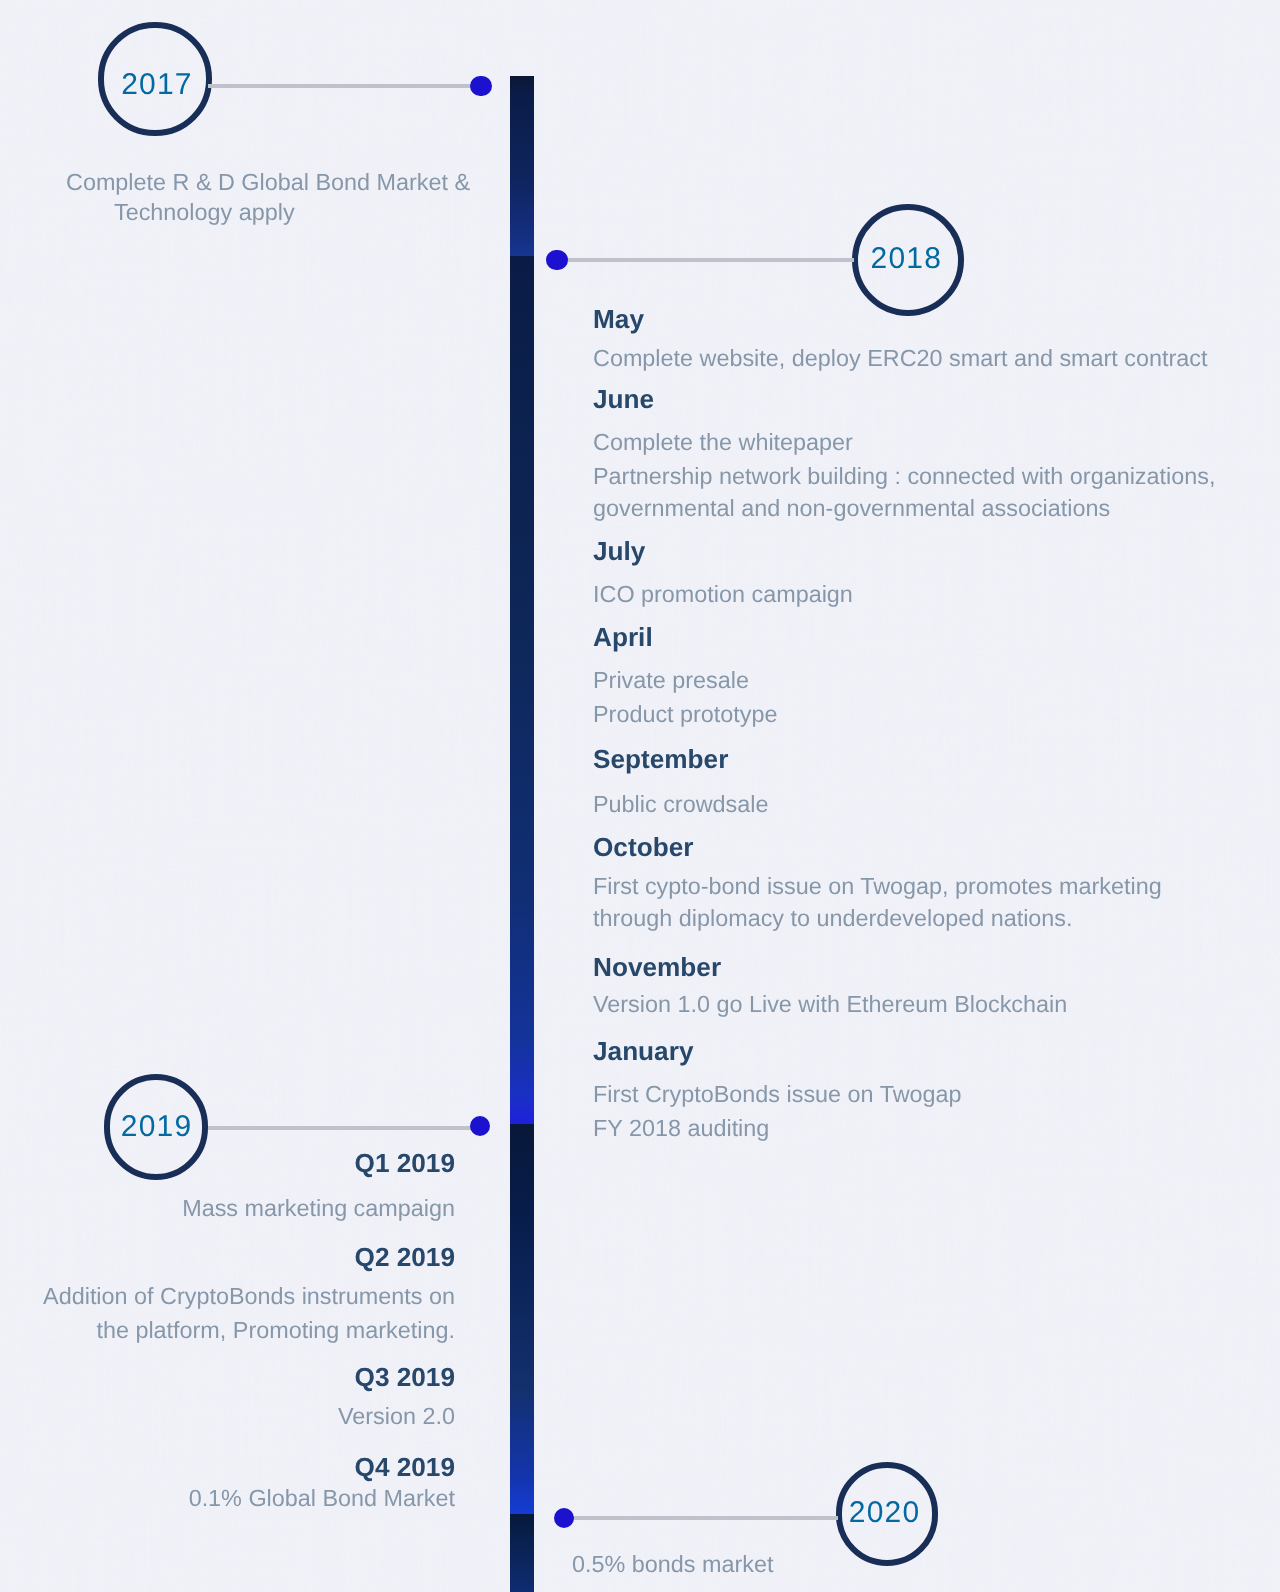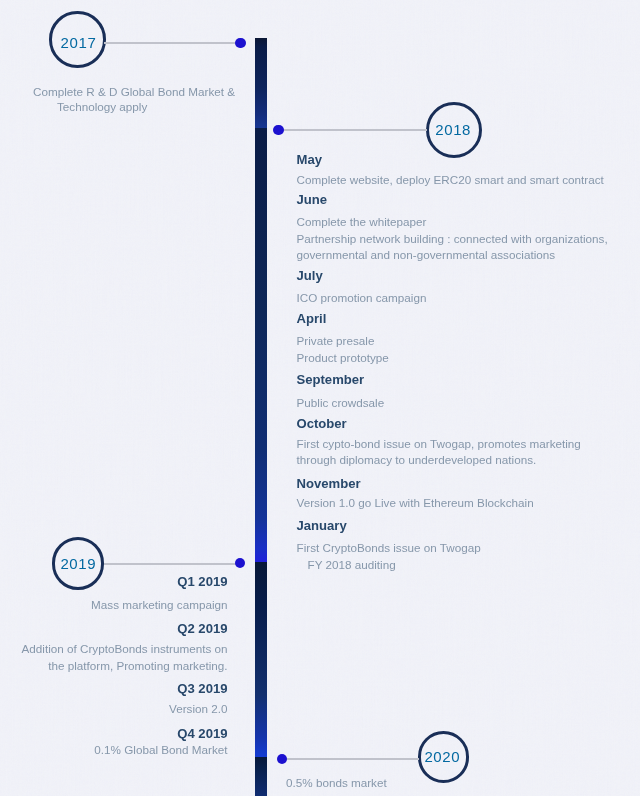--- a/index.html
+++ b/index.html
@@ -133,21 +133,21 @@
       <div class="t body-txt" style="left: 296.5px; top: 351.2px;">Product prototype</div>
       <div class="t head-txt" style="left: 296.5px; top: 371.6px;">September</div>
       <div class="t body-txt" style="left: 296.5px; top: 395.7px;">Public crowdsale</div>
       <div class="t head-txt" style="left: 296.5px; top: 415.9px;">October</div>
       <div class="t body-txt" style="left: 296.5px; top: 436.6px;">First cypto-bond issue on Twogap, promotes marketing</div>
       <div class="t body-txt" style="left: 296.5px; top: 452.8px;">through diplomacy to underdeveloped nations.</div>
       <div class="t head-txt" style="left: 296.5px; top: 475.9px;">November</div>
       <div class="t body-txt" style="left: 296.5px; top: 496.1px;">Version 1.0 go Live with Ethereum Blockchain</div>
       <div class="t head-txt" style="left: 296.5px; top: 517.6px;">January</div>
       <div class="t body-txt" style="left: 296.5px; top: 541.4px;">First CryptoBonds issue on Twogap</div>
-      <div class="t body-txt" style="left: 296.5px; top: 558.1px; margin-left: 11px;">FY 2018 auditing</div>
+      <div class="t body-txt" style="left: 296.5px; top: 558.1px;">FY 2018 auditing</div>
       <div class="t head-txt ralign" style="right: 412.5px; top: 574px;">Q1 2019</div>
       <div class="t body-txt ralign" style="right: 412.5px; top: 597.8px;">Mass marketing campaign</div>
       <div class="t head-txt ralign" style="right: 412.5px; top: 621.3px;">Q2 2019</div>
       <div class="t body-txt ralign" style="right: 412.5px; top: 642px;">Addition of CryptoBonds instruments on</div>
       <div class="t body-txt ralign" style="right: 412.5px; top: 658.9px;">the platform, Promoting marketing.</div>
       <div class="t head-txt ralign" style="right: 412.5px; top: 680.9px;">Q3 2019</div>
       <div class="t body-txt ralign" style="right: 412.5px; top: 702.3px;">Version 2.0</div>
       <div class="t head-txt ralign" style="right: 412.5px; top: 725.5px;">Q4 2019</div>
       <div class="t body-txt ralign" style="right: 412.5px; top: 743.3px;">0.1% Global Bond Market</div>
       <div class="t body-txt" style="left: 286px; top: 776px;">0.5% bonds market</div>

